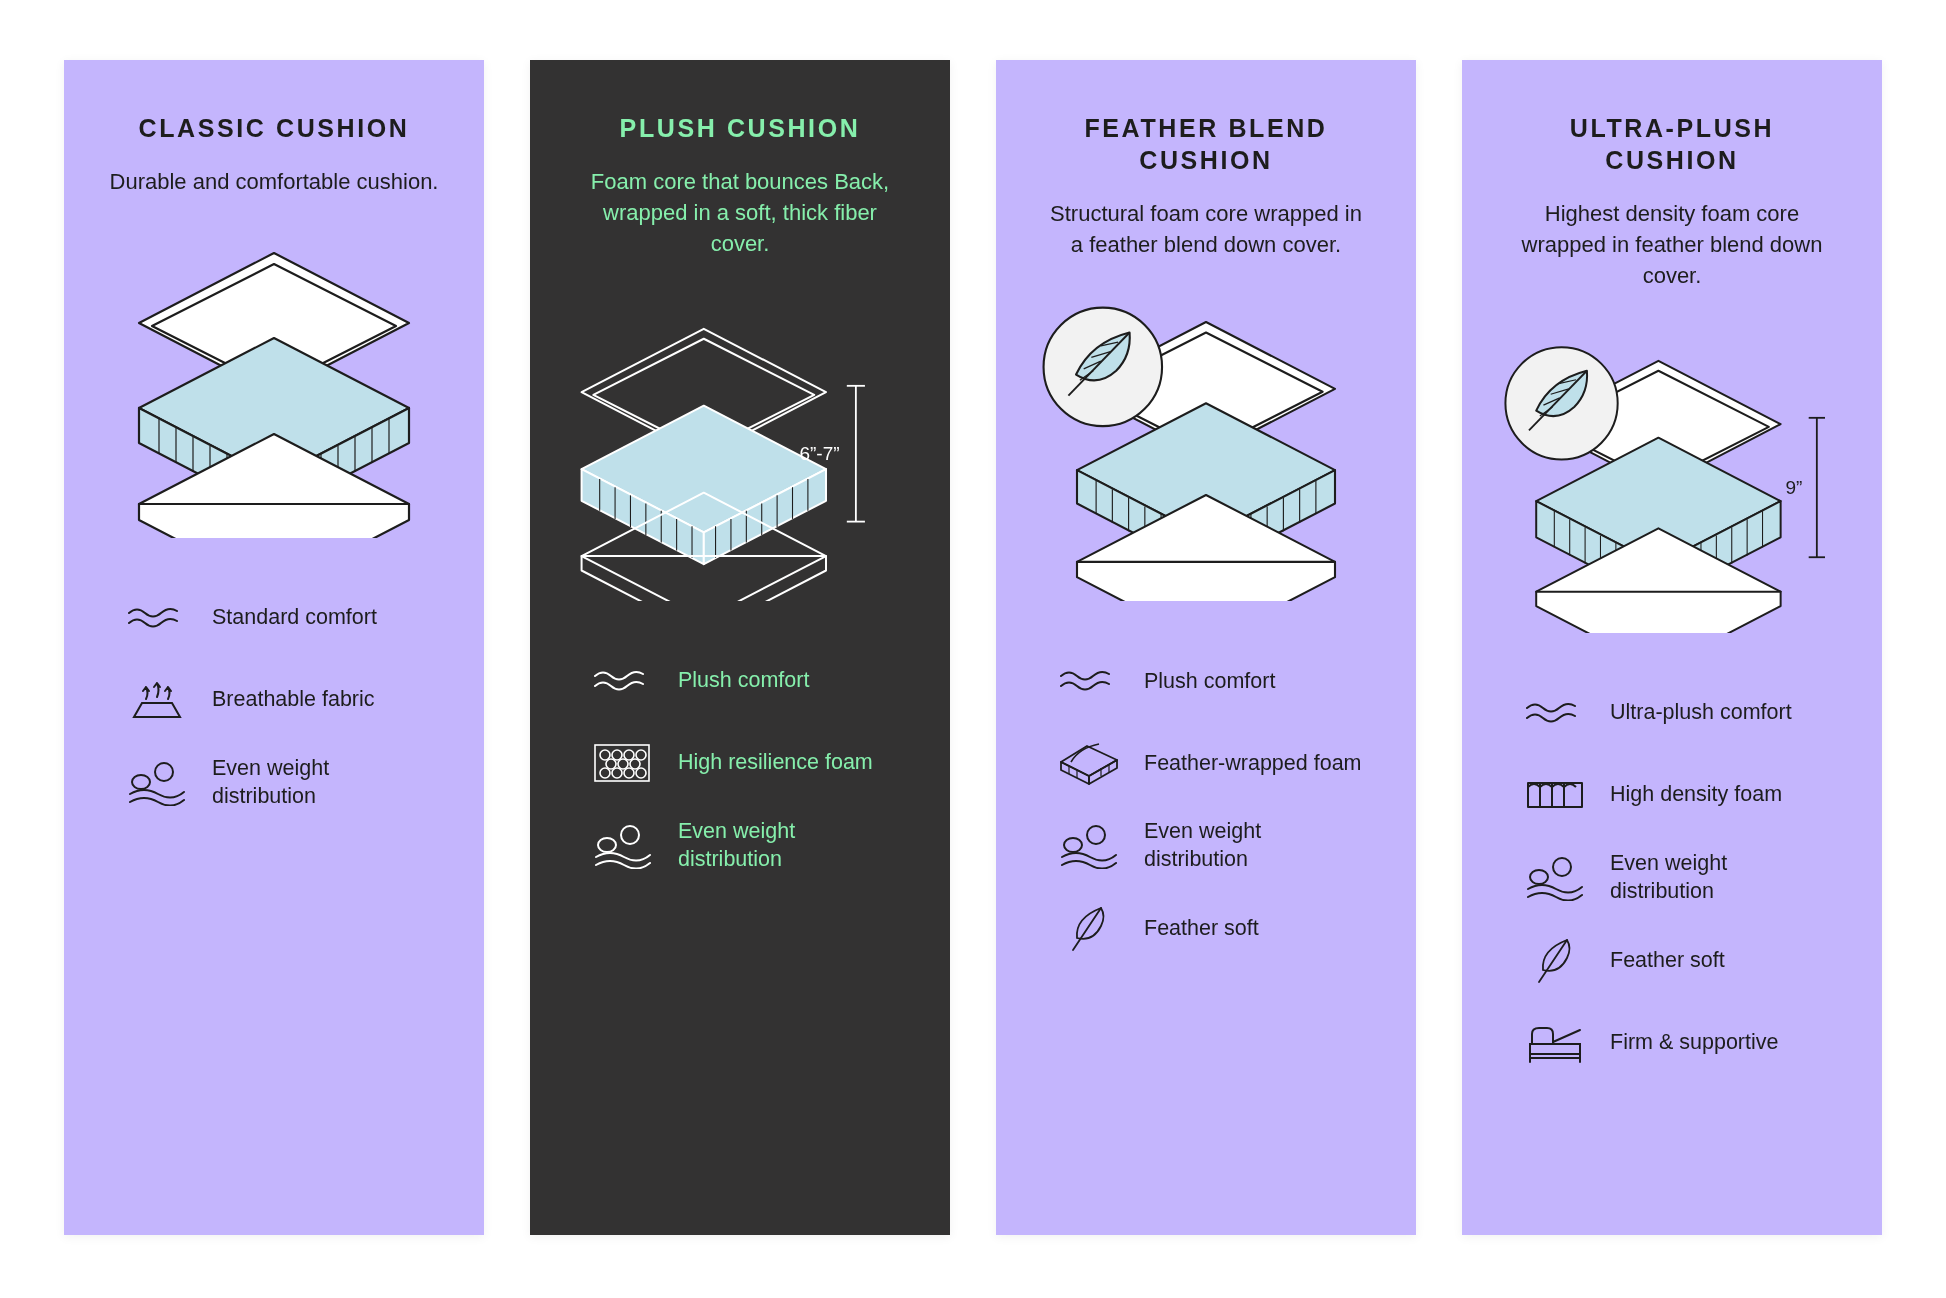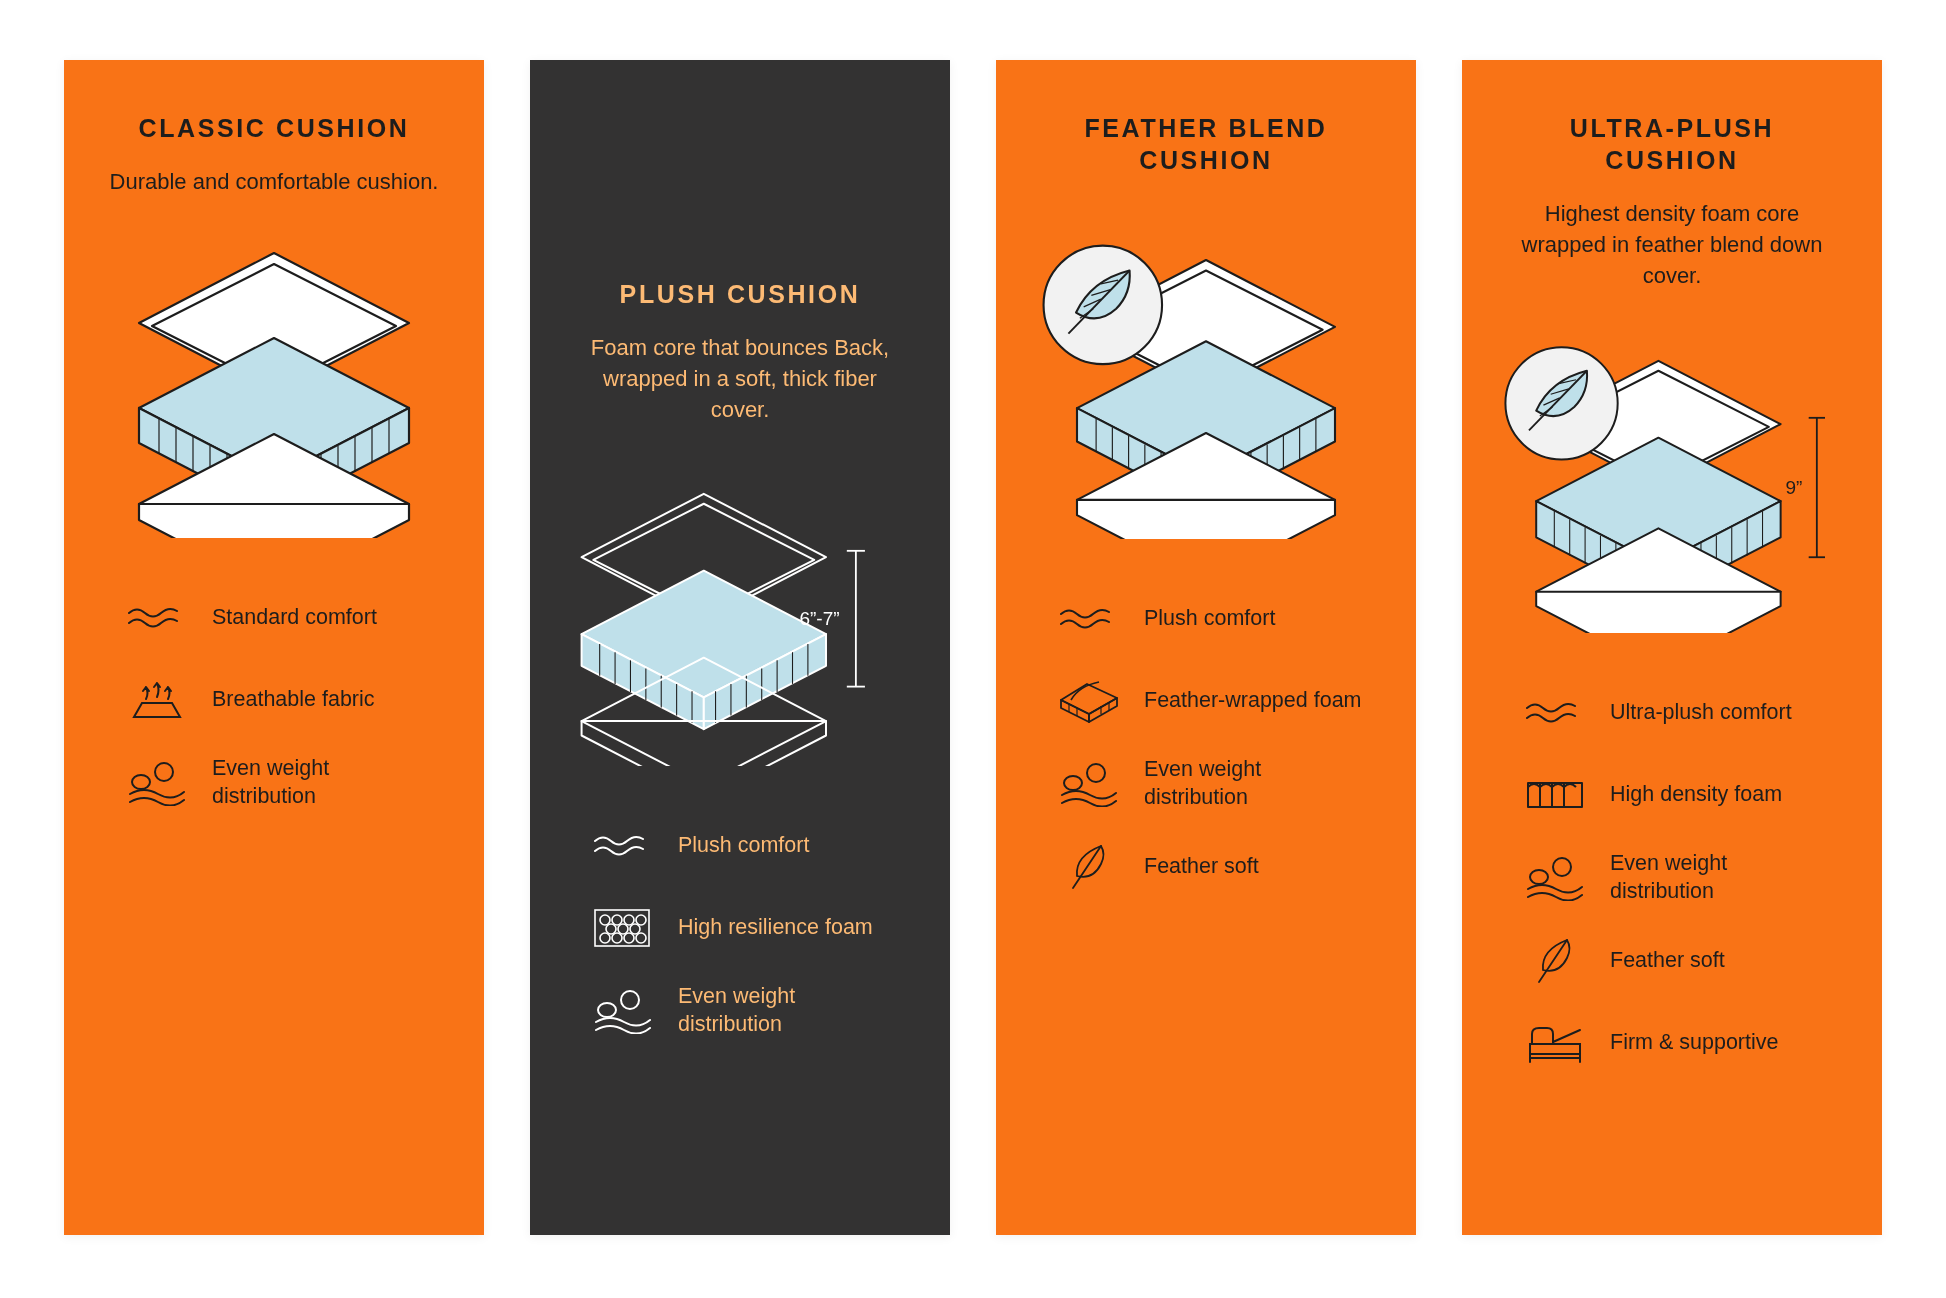--- a/index.html
+++ b/index.html
@@ -22,33 +22,32 @@
     display: flex;
     justify-content: center;
     align-items: flex-start;
     gap: 46px;
     padding-top: 60px;
     box-sizing: border-box;
   }
   .card {
     width: 420px;
     height: 1175px;
-    background: #f97316;
+    background: #c4b5fd;
     box-sizing: border-box;
     padding: 52px 38px 30px 38px;
     display: flex;
     flex-direction: column;
     align-items: center;
     box-shadow: 0 2px 10px rgba(0,0,0,0.06);
     position: relative;
   }
   .card.dark {
     background: #333232;
-    color: #fdba74;
-    justify-content: center;
+    color: #86efac;
   }
   .card-title {
     font-size: 25px;
     font-weight: bold;
     letter-spacing: 2.6px;
     text-align: center;
     line-height: 1.28;
     margin: 0 0 22px 0;
     text-transform: uppercase;
   }
@@ -256,20 +255,21 @@
             <path d="M4 42 q14 -8 28 0 t26 -2"></path>
           </svg>
         </span>
         <span class="feature-label">Even weight distribution</span>
       </div>
     </div>
   </div>
 
   <div class="card">
     <h2 class="card-title">FEATHER BLEND CUSHION</h2>
+    <p class="card-desc">Structural foam core wrapped in a feather blend down cover.</p>
 
     <div class="art">
       <svg width="360" height="300" viewBox="0 0 360 300">
         <g fill="none" stroke="#1d1d1d" stroke-width="2.2" stroke-linejoin="round">
           <polygon points="180,15 315,85 180,155 45,85" fill="#ffffff"></polygon>
           <polygon points="180,26 302,88 180,150 58,88" fill="#ffffff"></polygon>
           <polygon points="180,100 315,170 180,240 45,170" fill="#bfe0ea"></polygon>
           <polygon points="45,170 45,205 180,275 180,240" fill="#bfe0ea"></polygon>
           <polygon points="315,170 315,205 180,275 180,240" fill="#bfe0ea"></polygon>
           <g stroke-width="1.2">

